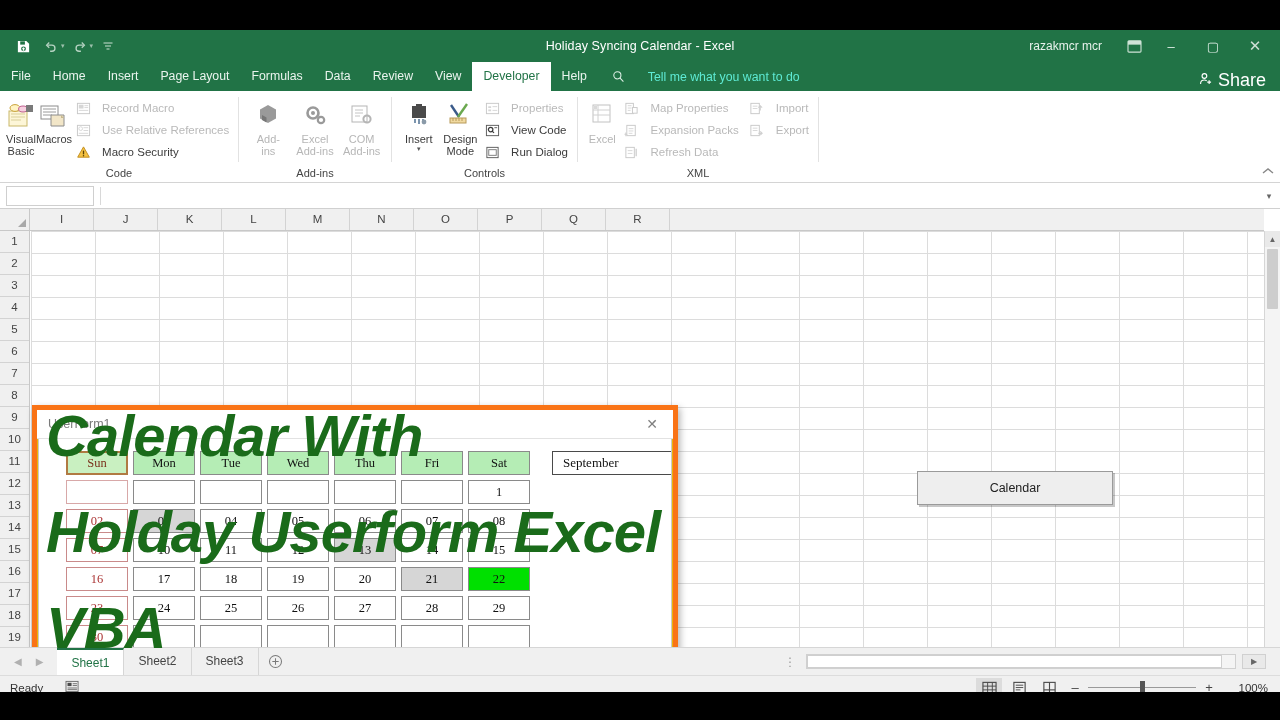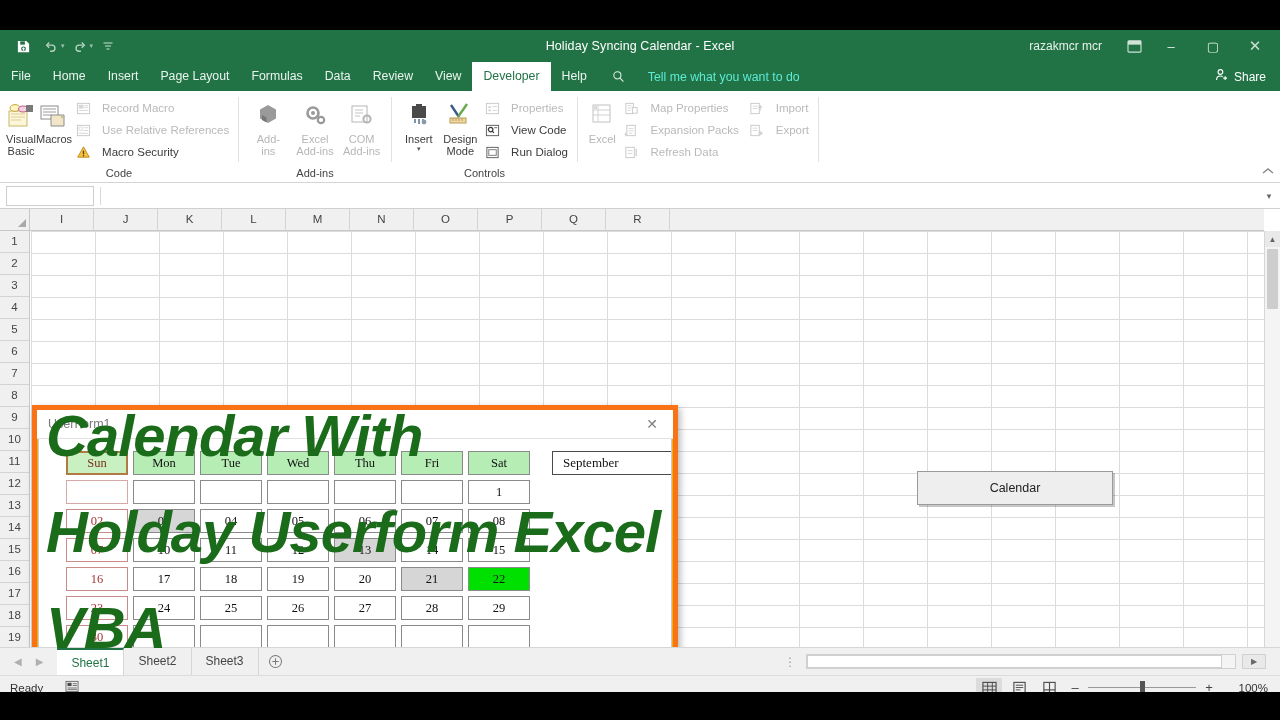--- a/index.html
+++ b/index.html
@@ -30,21 +30,21 @@
   .win-btn { width:42px; height:30px; display:flex; align-items:center; justify-content:center;
              color:#dfeee6; font-size:13px; }
   .win-btn.close { font-size:15px; color:#cfe0d6; }
 
   
   .tab-strip { position:relative; height:29px; background:#217346; display:flex; align-items:flex-end; }
   .rtab { padding:0 11px; height:29px; line-height:29px; color:#eaf4ee; font-size:12.3px; white-space:nowrap; }
   .rtab.active { background:#fff; color:#217346; }
   .tellme { display:flex; align-items:center; gap:23px; margin-left:14px; color:#5eead4; font-size:12.3px; height:29px; }
   .tellme svg { display:block; }
-  .share { margin-left:auto; display:flex; align-items:center; gap:5px; color:#fff; font-size:12px;
+  .share { margin-left:auto; display:flex; align-items:flex-end; gap:5px; color:#fff; font-size:18px;
            padding-right:14px; height:29px; }
 
   
   .ribbon { position:relative; height:92px; background:#fff; border-bottom:1px solid #d4d4d4; display:flex; }
   .rgroup { position:relative; display:flex; flex-direction:column; height:92px; }
   .rgroup-body { flex:1; display:flex; align-items:flex-start; padding:4px 6px 0 6px; }
   .rgroup-label { height:17px; line-height:15px; text-align:center; font-size:11px; color:#444; }
   .rgroup-sep { width:1px; background:#e2e2e2; margin:6px 0 20px 0; }
 
   .bigbtn { width:50px; display:flex; flex-direction:column; align-items:center; padding-top:4px;
@@ -485,20 +485,21 @@
                 <svg width="15" height="15" viewBox="0 0 16 16">
                     <rect x="2" y="2.5" width="9" height="11" fill="none" stroke="#c8c8c8"></rect>
                     <path d="M4 5.5h5M4 8h5" stroke="#d6d6d6"></path>
                     <path d="M10 11h4M12 9l2 2-2 2" stroke="#cfcfcf" stroke-width="1.2" fill="none"></path>
                   </svg>
               </span>
               <span>Export</span>
             </div>
           </div>
         </div>
+        <div class="rgroup-label">XML</div>
       </div>
       <div class="rgroup-sep"></div>
 
       <div class="ribbon-collapse">
         <svg width="12" height="9" viewBox="0 0 12 9">
             <path d="M1 6l5-4 5 4" stroke="#888" stroke-width="1.4" fill="none"></path>
           </svg>
       </div>
     </div>
 

